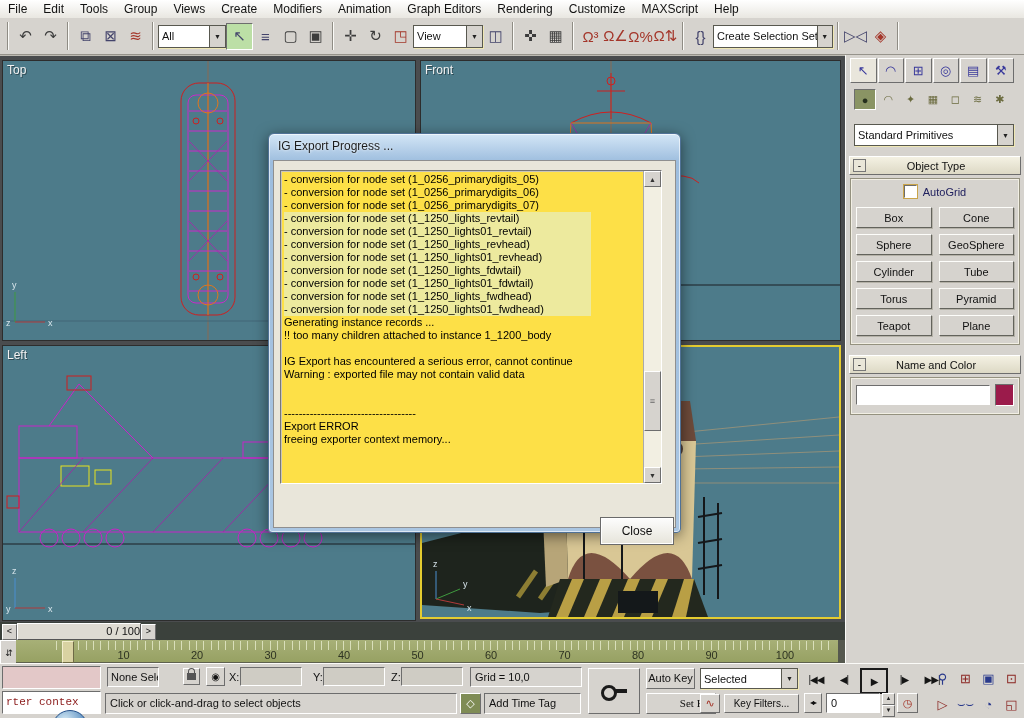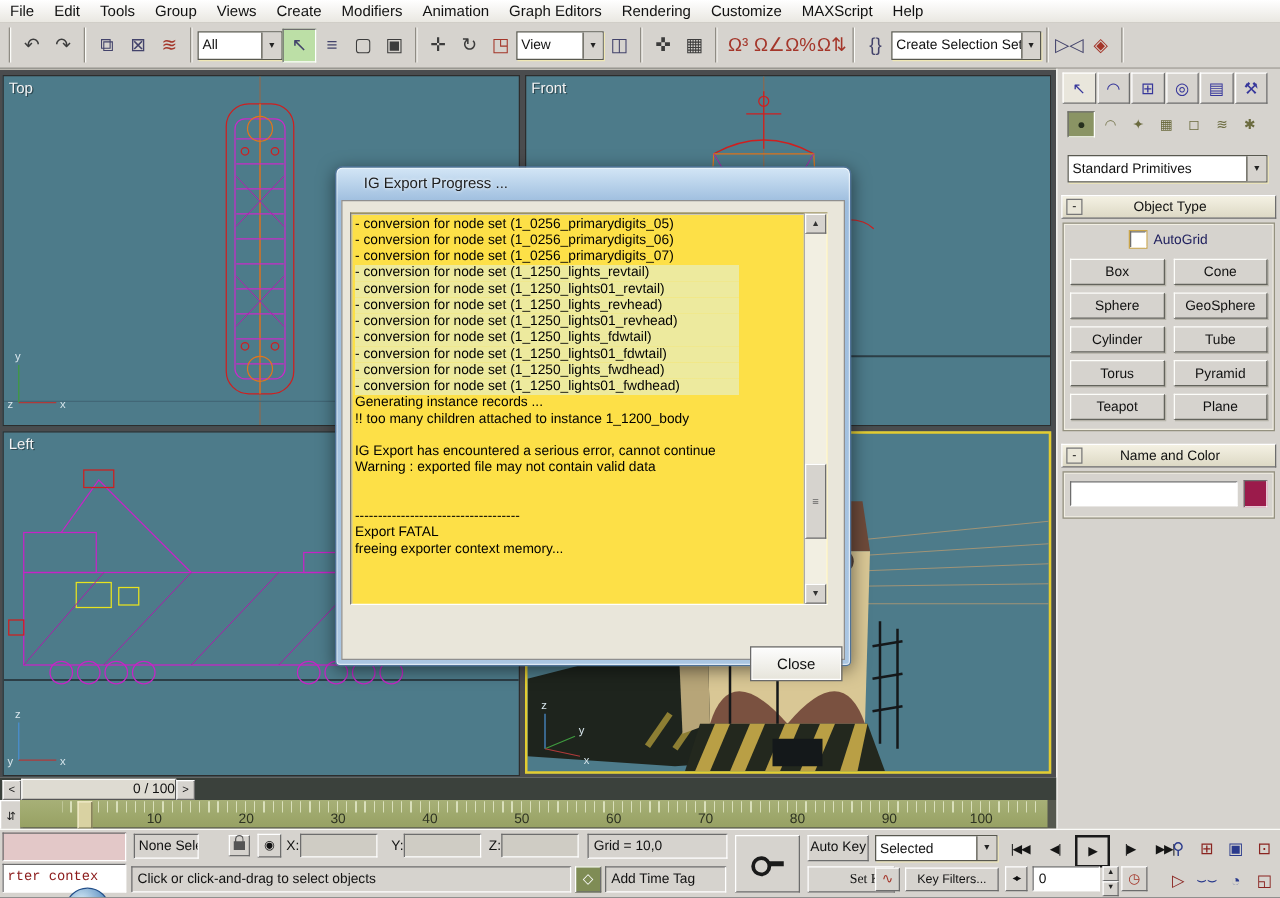--- a/index.html
+++ b/index.html
@@ -93,21 +93,21 @@
   .keyicon:after{content:"";position:absolute;left:14px;top:5px;width:12px;height:4px;background:#1a1a1a;}
   .lockicon{position:relative;width:9px;height:7px;background:#555;margin-top:4px;}
   .lockicon:before{content:"";position:absolute;left:1px;top:-5px;width:5px;height:5px;
     border:1.5px solid #555;border-bottom:none;border-radius:4px 4px 0 0;}
   .spin{display:flex;flex-direction:column;}
   .spin span{height:10px;width:11px;font-size:6px;line-height:9px;text-align:center;color:#222;}
   
   #dialog{position:absolute;left:268px;top:133px;width:413px;height:400px;z-index:10;
     background:linear-gradient(#d3e6f6,#9dbdde 28px,#aac6e2);border:1px solid #4f7196;border-radius:6px 6px 4px 4px;
     box-shadow:0 3px 14px rgba(0,0,0,.5), inset 0 0 0 1px rgba(255,255,255,.6);box-sizing:border-box;}
-  #dlgtitle{height:25px;line-height:25px;padding-left:22px;font-size:12px;color:#1d1d1d;text-shadow:0 0 3px #fff;}
+  #dlgtitle{height:25px;line-height:25px;padding-left:9px;font-size:12px;color:#1d1d1d;text-shadow:0 0 3px #fff;}
   #dlgbody{position:absolute;left:4px;right:4px;top:26px;bottom:4px;background:#e9e6da;border:1px solid #8f8f8f;}
   #logbox{position:absolute;left:6px;top:9px;width:380px;height:312px;background:#fde047;
     border:1px solid;border-color:#777 #fff #fff #777;box-shadow:inset 1px 1px 0 #c9c6ba;}
   #loglines{position:absolute;left:3px;top:2px;right:20px;bottom:2px;overflow:hidden;
     font-size:11px;line-height:13px;color:#000;white-space:nowrap;}
   .logline{height:13px;}
   .logline.hl{background:linear-gradient(90deg,#edea9e 0 86%,transparent 86%);}
   #logsb{position:absolute;right:0;top:0;width:17px;height:100%;background:#f2efe2;border-left:1px solid #aaa;}
   .sbbtn{position:absolute;left:0;width:17px;height:16px;background:#d6d3ce;border:1px solid;
     border-color:#fff #6d6d6d #6d6d6d #fff;font-size:7px;text-align:center;line-height:15px;color:#333;box-sizing:border-box;}
@@ -618,21 +618,21 @@
             <div class="logline hl"><span>- conversion for node set (1_1250_lights_fwdhead)</span></div>
             <div class="logline hl"><span>- conversion for node set (1_1250_lights01_fwdhead)</span></div>
             <div class="logline"><span>Generating instance records ...</span></div>
             <div class="logline"><span>!! too many children attached to instance 1_1200_body</span></div>
             <div class="logline"><span></span></div>
             <div class="logline"><span>IG Export has encountered a serious error, cannot continue</span></div>
             <div class="logline"><span>Warning : exported file may not contain valid data</span></div>
             <div class="logline"><span></span></div>
             <div class="logline"><span></span></div>
             <div class="logline"><span>------------------------------------</span></div>
-            <div class="logline"><span>Export FATAL</span></div>
+            <div class="logline"><span>Export ERROR</span></div>
             <div class="logline"><span>freeing exporter context memory...</span></div>
           </div>
         <div id="logsb">
           <div class="sbbtn" style="top:0;">▲</div>
           <div id="sbthumb">≡</div>
           <div class="sbbtn" style="bottom:0;">▼</div>
         </div>
       </div>
       <div id="closebtn">Close</div>
     </div>

